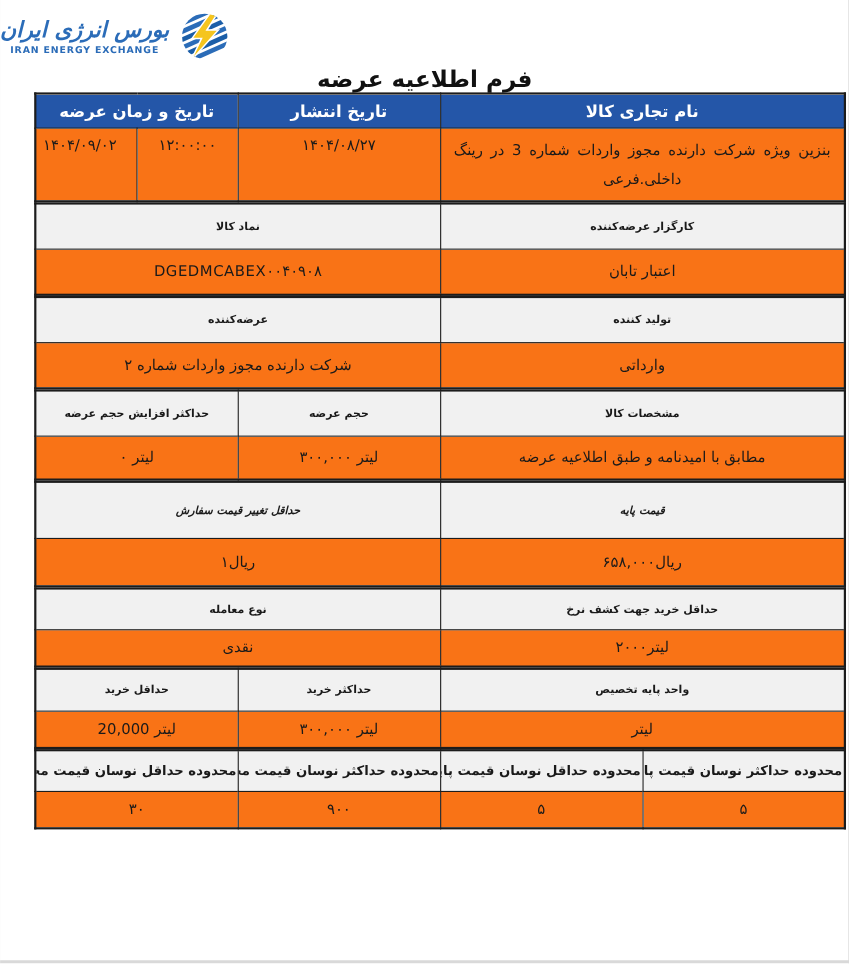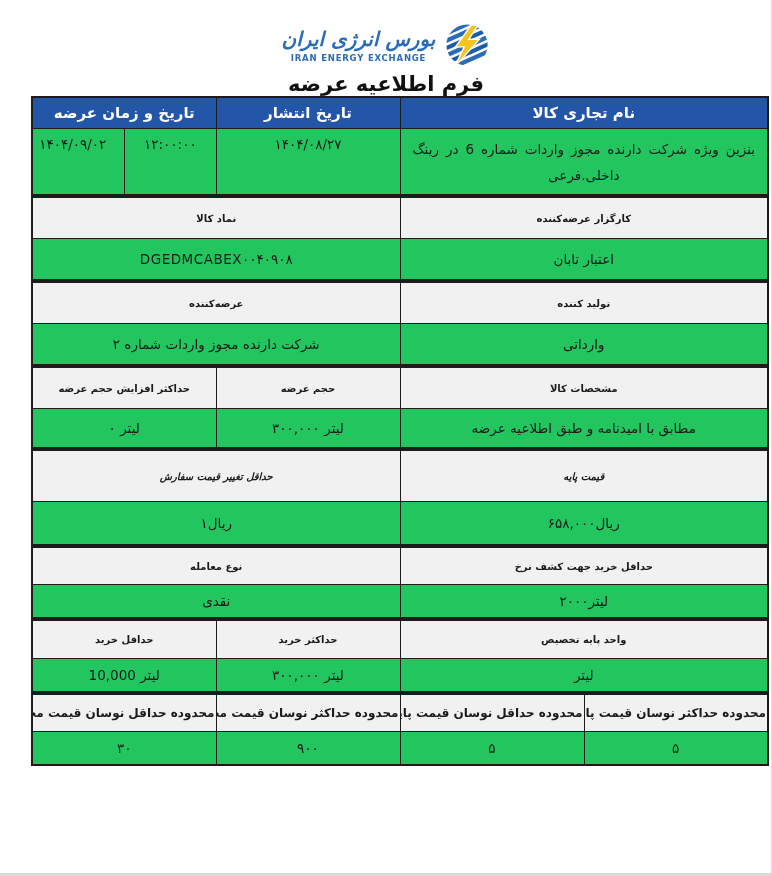--- a/index.html
+++ b/index.html
@@ -4,36 +4,36 @@
 <style>
   html,body { margin:0; padding:0; background:#ffffff; }
   body { font-family:"DejaVu Sans", sans-serif; color:#1a1a1a; }
   .doc {
     width:772px; height:876px; background:#ffffff; overflow:hidden;
     direction:rtl; position:relative;
     border-left:1px solid #e3e3e3;
     box-shadow: inset 0 -3px 0 #d9d9d9, inset -1px 0 0 #e0e0e0;
   }
   
-  .logo-row { direction:ltr; display:flex; justify-content:center; align-items:center; gap:9px; padding-top:20px; height:50px; }
+  .logo-row { direction:ltr; display:flex; align-items:center; gap:9px; padding-top:8px; height:50px; }
   .logo-text { text-align:center; }
   .logo-fa { color:#2b6cb8; font-size:20px; font-weight:bold; line-height:1.1; font-style:italic; }
   .logo-en { color:#2b6cb8; font-size:8.5px; font-weight:bold; letter-spacing:0.8px; margin-top:3px; }
   .logo-icon { width:46px; height:46px; }
   .page-title { text-align:center; font-size:21px; font-weight:bold; margin-top:2px; color:#111; }
 
   
   table.tbl {
     width:738px; margin:0 3px 0 31px; border-collapse:collapse; table-layout:fixed;
     border:2px solid #1c1c1c;
   }
   table.tbl td { border:1px solid #1c1c1c; text-align:center; vertical-align:middle; padding:2px 18px; font-size:14px; overflow:hidden; }
   tr.hdr td { font-weight:bold; background:#f1f1f1; font-size:10px; }
   tr.hdr.blue td { background:#2456a8; color:#ffffff; font-size:15px; border-color:#1c1c1c; }
-  tr.val td { background:#22c55e; font-size:13.5px; }
+  tr.val td { background:#f97316; font-size:13.5px; }
 
   .t1 { margin-top:12px; }
   .t1 tr.hdr td { height:26px; }
   .t1 tr.val td { height:56px; vertical-align:top; padding-top:7px; }
   .t1 td.tradename { text-align:justify; text-align-last:center; line-height:1.95; padding:4px 12px 0 12px; }
 
   .t2 { margin-top:20px; }
   .t2 tr.hdr td, .t2 tr.val td { height:36px; }
   .t3 { margin-top:12px; }
   .t3 tr.hdr td, .t3 tr.val td { height:36px; }
@@ -93,21 +93,21 @@
         <col style="width:12.4%">
         <col style="width:12.6%">
       </colgroup>
     <tbody>
         <tr class="hdr blue">
       <td>نام تجاری کالا</td>
       <td>تاریخ انتشار</td>
       <td colspan="2">تاریخ و زمان عرضه</td>
     </tr>
     <tr class="val">
-      <td class="tradename">بنزین ویژه شرکت دارنده مجوز واردات شماره 6 در رینگ داخلی.فرعی</td>
+      <td class="tradename">بنزین ویژه شرکت دارنده مجوز واردات شماره 3 در رینگ داخلی.فرعی</td>
       <td>۱۴۰۴/۰۸/۲۷</td>
       <td>۱۲:۰۰:۰۰</td>
       <td>۱۴۰۴/۰۹/۰۲</td>
     </tr>
   </tbody>
     </table>
 
   <table class="tbl t2">
     <colgroup>
         <col style="width:50%">
@@ -204,21 +204,21 @@
       </colgroup>
     <tbody>
         <tr class="hdr">
       <td>واحد پایه تخصیص</td>
       <td>حداکثر خرید</td>
       <td>حداقل خرید</td>
     </tr>
     <tr class="val">
       <td>لیتر</td>
       <td>لیتر ۳۰۰,۰۰۰</td>
-      <td>لیتر 10,000</td>
+      <td>لیتر 20,000</td>
     </tr>
   </tbody>
     </table>
 
   <table class="tbl t8">
     <colgroup>
         <col style="width:25%">
         <col style="width:25%">
         <col style="width:25%">
         <col style="width:25%">

